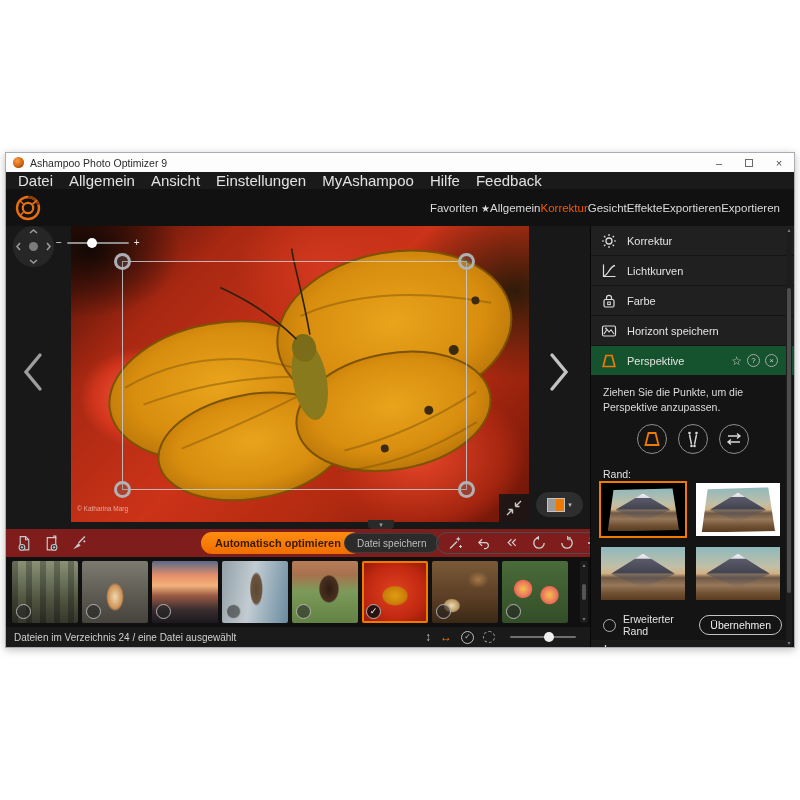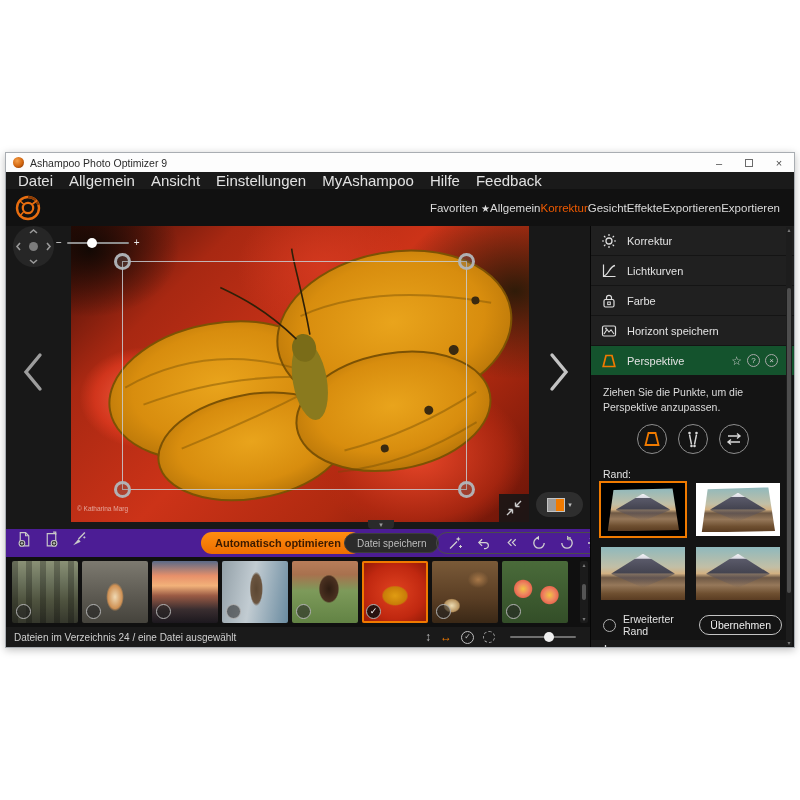--- a/index.html
+++ b/index.html
@@ -71,21 +71,21 @@
           display:flex;align-items:center;justify-content:center}
 
   .rightstrip{width:61px;position:relative}
   .comparepill{position:absolute;left:7px;top:266px;width:47px;height:25px;border-radius:13px;background:#2e2e2e;
                display:flex;align-items:center;justify-content:center;gap:3px}
   .cmpbox{width:18px;height:14px;border:1px solid #c3c3c3;display:flex}
   .cmpl{width:9px;background:#9a9a9a}.cmpr{width:9px;background:#f07a00}
   .smallcaret{color:#bdbdbd;font-size:7px;line-height:1}
 
   
-  .toolbar{height:28px;background:#4c1d95;position:relative;display:flex;flex:0 0 auto}
+  .toolbar{height:28px;background:#7f1d1d;position:relative;display:flex;align-items:center;flex:0 0 auto}
   .collapsetab{position:absolute;left:362px;top:-9px;width:26px;height:9px;background:#2a2a2a;
                border-radius:0 0 4px 4px;display:flex;align-items:center;justify-content:center;
                color:#9a9a9a;font-size:7px;line-height:1}
   .tbleft{display:flex;gap:7px;margin-left:8px}
   .tbicon{width:20px;height:20px;display:flex;align-items:center;justify-content:center}
   .optbtn{position:absolute;left:195px;top:3px;height:22px;padding:0 10px 0 14px;border-radius:11px;
           background:linear-gradient(#ff8d10,#ee6e00);display:flex;align-items:center;gap:7px;
           font-size:11px;font-weight:bold;color:#3c1a00}
   .optbtn .caret{font-size:8px;color:#552500}
   .savebtn{position:absolute;left:338px;top:4px;height:20px;padding:0 12px;border-radius:10px;background:#2b2b2b;

